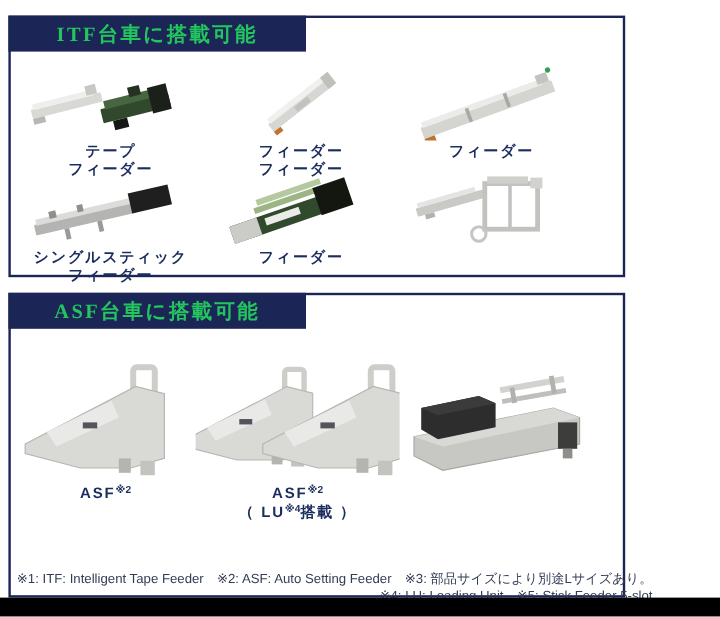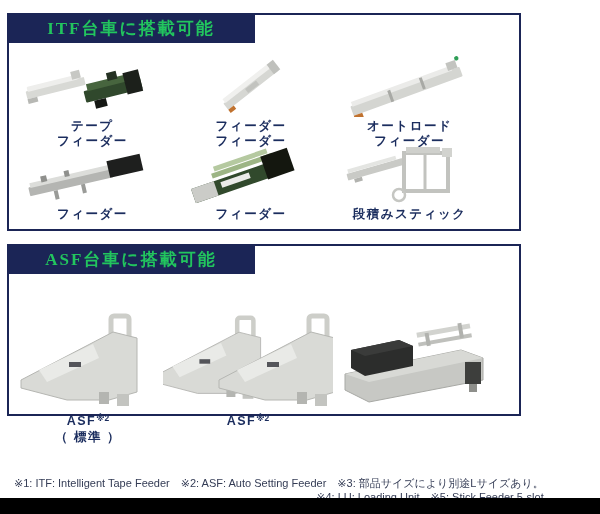--- a/index.html
+++ b/index.html
@@ -4,36 +4,36 @@
 <style>
   :root{
     --navy:#1b2556; --label:#1b2d5e; --footnote:#343c55; --bar:#000000; --page-bg:#ffffff;
   }
   html,body{margin:0;padding:0;background:#fff;}
   body{font-family:"Liberation Sans","DejaVu Sans",sans-serif;}
   .page{position:relative;width:600px;height:514px;background:var(--page-bg);overflow:hidden;}
 
   .section-box{position:absolute;left:7px;width:514px;border:2px solid var(--navy);box-sizing:border-box;background:#fff;}
   .box-itf{top:13px;height:218px;}
-  .box-asf{top:244px;height:172px;}
+  .box-asf{top:244px;height:254px;}
 
   .section-header{
     position:absolute;left:-2px;top:-2px;width:248px;height:30px;
     background:var(--navy);color:#22c55e;font-weight:bold;font-size:17px;letter-spacing:2px;
     display:flex;align-items:center;justify-content:center;font-family:Liberation Serif, serif;
   }
 
   .grid{
     position:absolute;left:0;right:0;
     display:grid;grid-template-columns:1fr 1fr 1fr;
     padding:0 30px 0 4px;
   }
   .grid-itf-r1{top:32px;}
   .grid-itf-r2{top:120px;}
-  .grid-asf{top:44px;}
+  .grid-asf{top:34px;}
 
   .item{text-align:center;}
   .img-wrap{display:flex;align-items:flex-end;justify-content:center;}
   .img-itf{height:70px;}
   .img-asf{height:122px;}
 
   .feeder-label{
     margin-top:2px;color:var(--label);font-weight:bold;font-size:12.5px;
     line-height:15px;letter-spacing:1.5px;white-space:nowrap;
   }
@@ -104,21 +104,20 @@
               <rect x="10" y="26" width="106" height="5" fill="#ebebe9"></rect>
               <rect x="48" y="28" width="3" height="12" fill="#a8a9a5"></rect>
               <rect x="82" y="27" width="3" height="12" fill="#a8a9a5"></rect>
               <rect x="112" y="22" width="10" height="8" fill="#c3c4c0"></rect>
               <circle cx="124" cy="21" r="2.2" fill="#2f9e57"></circle>
               <rect x="8" y="40" width="9" height="5" fill="#c0722f"></rect>
             </g>
           </svg>
         </div>
         <div class="feeder-label">
-          <div><span>オートロード</span></div>
           <div><span>フィーダー</span></div>
         </div>
       </div>
     </div>
 
     <div class="grid grid-itf-r2">
       <div class="item">
         <div class="img-wrap img-itf">
           <svg width="140" height="64" viewBox="0 0 140 64">
             <g transform="rotate(-13 70 38)">
@@ -126,20 +125,21 @@
               <rect x="8" y="28" width="80" height="5" fill="#dcddda"></rect>
               <rect x="88" y="24" width="34" height="17" fill="#1e1f1e"></rect>
               <rect x="30" y="41" width="4" height="9" fill="#9a9b98"></rect>
               <rect x="58" y="41" width="4" height="9" fill="#9a9b98"></rect>
               <rect x="20" y="24" width="6" height="6" fill="#8f908d"></rect>
               <rect x="44" y="24" width="5" height="6" fill="#8f908d"></rect>
             </g>
           </svg>
         </div>
         <div class="feeder-label">
+          <div><span>シングルスティック</span></div>
           <div><span>フィーダー</span></div>
         </div>
       </div>
 
       <div class="item">
         <div class="img-wrap img-itf">
           <svg width="140" height="64" viewBox="0 0 140 64">
             <g transform="rotate(-19 70 38)">
               <rect x="34" y="20" width="64" height="5" fill="#9db585"></rect>
               <rect x="38" y="14" width="56" height="5" fill="#b5c9a0"></rect>
@@ -164,21 +164,20 @@
               <rect x="12" y="31" width="8" height="4" fill="#b2b3af"></rect>
             </g>
             <rect x="64" y="14" width="44" height="38" fill="none" stroke="#c2c3bf" stroke-width="4"></rect>
             <line x1="85" y1="14" x2="85" y2="52" stroke="#c2c3bf" stroke-width="3"></line>
             <rect x="66" y="8" width="34" height="6" fill="#cfd0cc"></rect>
             <rect x="102" y="9" width="10" height="9" fill="#d2d3cf"></rect>
             <circle cx="59" cy="56" r="6" fill="none" stroke="#c5c6c2" stroke-width="2.5"></circle>
           </svg>
         </div>
         <div class="feeder-label">
-          <div><span>段積みスティック</span></div>
         </div>
       </div>
     </div>
   </div>
 
   <div class="section-box box-asf">
     <div class="section-header">
       <span>ASF台車に搭載可能</span>
     </div>
 
@@ -194,21 +193,20 @@
                 <rect x="86" y="98" width="10" height="12" fill="#b4b5b1"></rect>
                 <rect x="104" y="100" width="12" height="12" fill="#c3c4c0"></rect>
                 <rect x="56" y="68" width="12" height="5" fill="#54555a"></rect>
               </g>
             </defs>
             <use href="#asfplateA"></use>
           </svg>
         </div>
         <div class="feeder-label">
           <div><span>ASF</span><span class="sup">※2</span></div>
-          <div><span>（ 標準 ）</span></div>
         </div>
       </div>
 
       <div class="item">
         <div class="img-wrap img-asf">
           <svg width="170" height="118" viewBox="0 0 170 118">
             <defs>
               <g id="asfplateB">
                 <rect x="98" y="22" width="18" height="32" rx="3" fill="none" stroke="#cdcec9" stroke-width="5"></rect>
                 <polygon points="8,86 100,38 124,44 124,98 96,106 54,106 8,94" fill="#d9dad6" stroke="#b5b6b2" stroke-width="1"></polygon>
@@ -221,20 +219,21 @@
             <g transform="translate(-14,4) scale(0.9)">
                 <use href="#asfplateB"></use>
               </g>
             <g transform="translate(48,0)">
                 <use href="#asfplateB"></use>
               </g>
           </svg>
         </div>
         <div class="feeder-label">
           <div><span>ASF</span><span class="sup">※2</span></div>
+          <div><span>（ LU</span><span class="sup">※4</span><span>搭載 ）</span></div>
         </div>
       </div>
 
       <div class="item">
         <div class="img-wrap img-asf">
           <svg width="160" height="112" viewBox="0 0 160 112">
             <polygon points="12,74 128,50 150,58 150,80 36,102 12,90" fill="#c7c8c4" stroke="#a8a9a5" stroke-width="1"></polygon>
             <polygon points="12,74 128,50 150,58 36,82" fill="#d8d9d5"></polygon>
             <polygon points="18,50 66,40 80,46 80,66 32,76 18,68" fill="#2c2d2c"></polygon>
             <polygon points="18,50 66,40 80,46 32,56" fill="#3a3b3a"></polygon>

